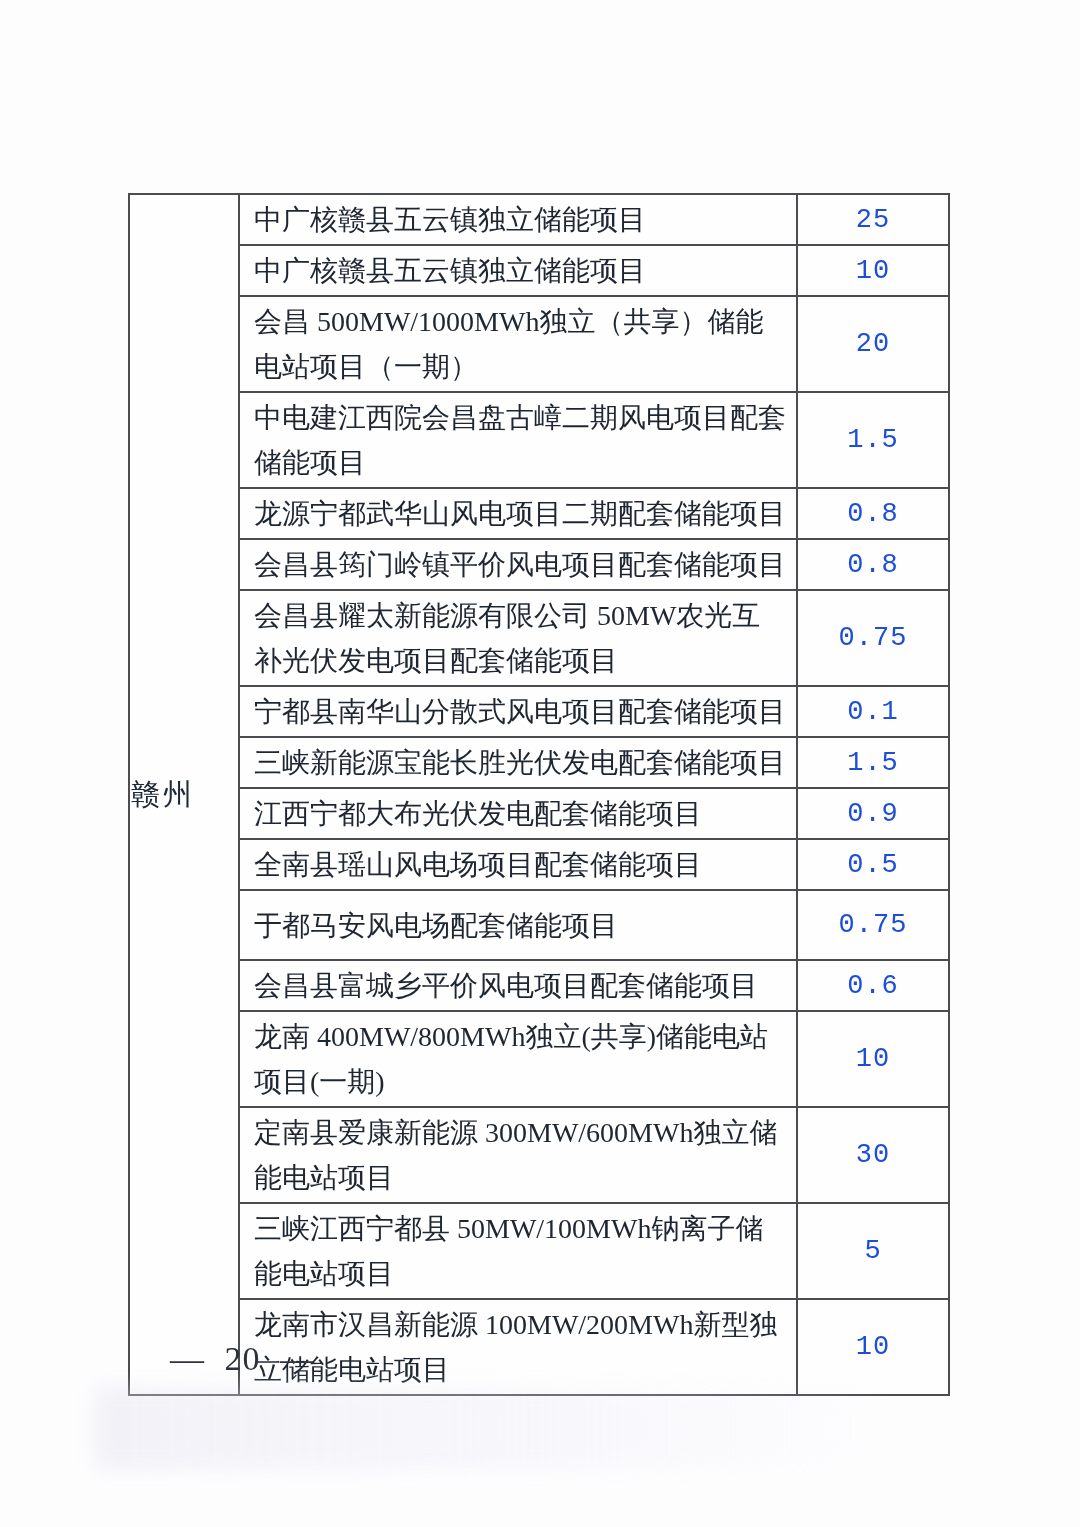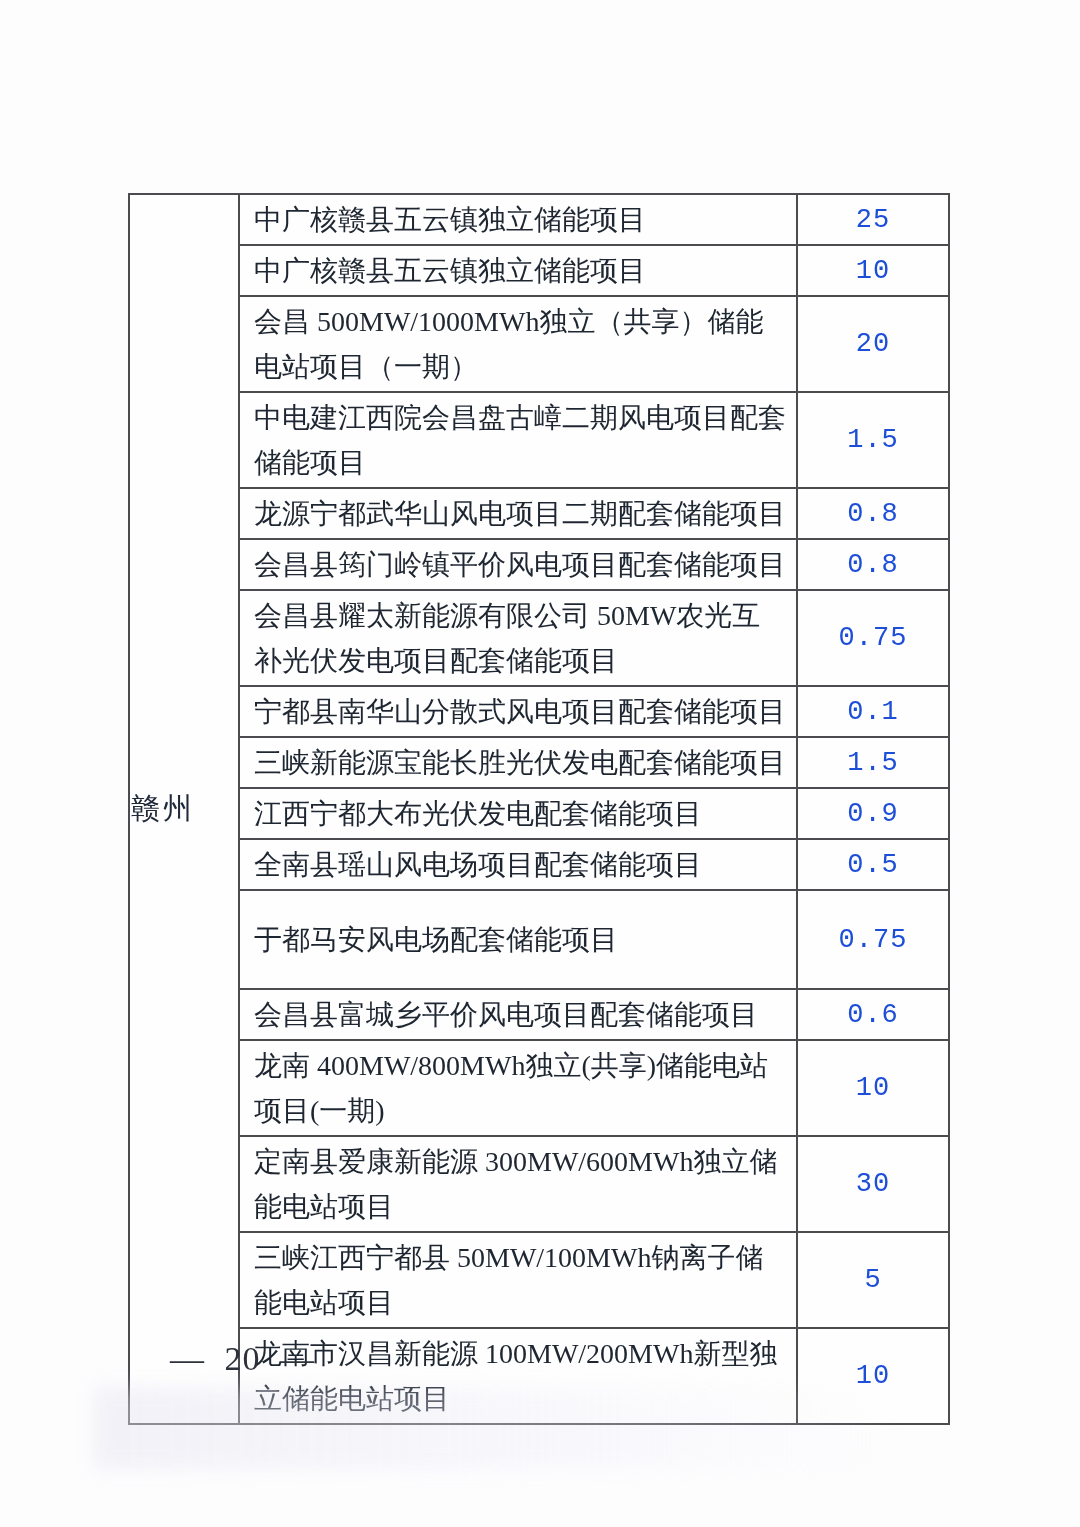--- a/index.html
+++ b/index.html
@@ -123,21 +123,21 @@
         <td class="value-cell">1.5</td>
       </tr>
       <tr style="height:49px">
         <td class="name-cell">江西宁都大布光伏发电配套储能项目</td>
         <td class="value-cell">0.9</td>
       </tr>
       <tr style="height:48px">
         <td class="name-cell">全南县瑶山风电场项目配套储能项目</td>
         <td class="value-cell">0.5</td>
       </tr>
-      <tr style="height:99px">
+      <tr style="height:70px">
         <td class="name-cell">于都马安风电场配套储能项目</td>
         <td class="value-cell">0.75</td>
       </tr>
       <tr style="height:44px">
         <td class="name-cell">会昌县富城乡平价风电项目配套储能项目</td>
         <td class="value-cell">0.6</td>
       </tr>
       <tr style="height:89px">
         <td class="name-cell">龙南 400MW/800MWh独立(共享)储能电站项目(一期)</td>
         <td class="value-cell">10</td>

